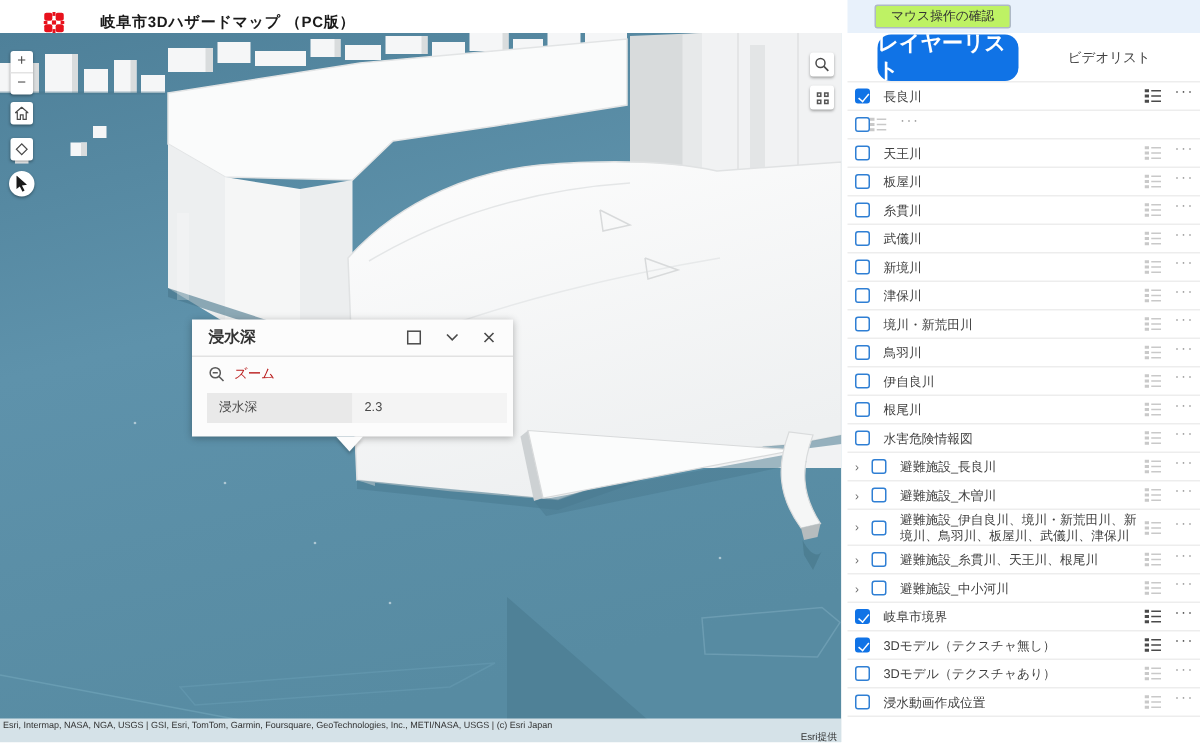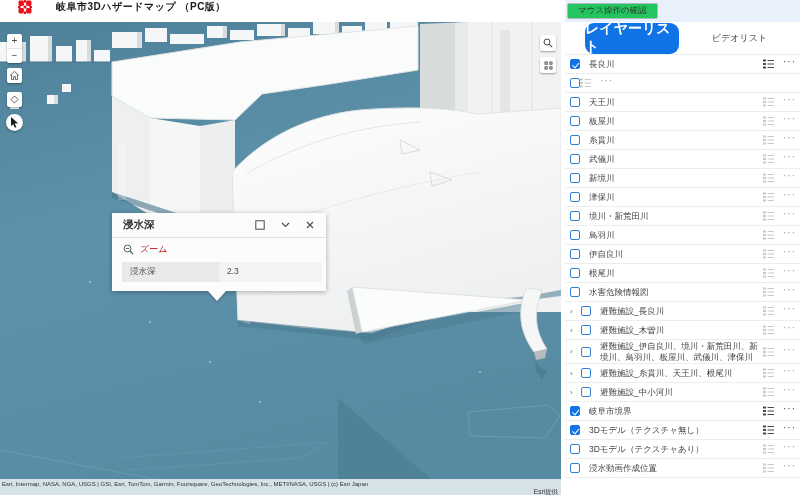--- a/index.html
+++ b/index.html
@@ -1,22 +1,22 @@
 <!DOCTYPE html>
 <html style="--accent: #1073e6; --topbar-bg: #e8f1fb;"><head>
 <meta charset="utf-8">
 <style>
   * { margin:0; padding:0; box-sizing:border-box; }
   html,body { width:800px; height:495px; overflow:hidden; background:#fff;
     font-family:"Liberation Sans","DejaVu Sans",sans-serif; }
   #stage { position:relative; width:800px; height:495px; background:#fff; }
 
   
-  #app-header { position:absolute; left:0; top:0; width:565px; height:22px;
-    background:#fff; display:flex; align-items:flex-start; }
+  #app-header { position:absolute; left:11px; top:0; width:565px; height:22px;
+    background:#fff; display:flex; align-items:flex-end; }
   #logo { width:14px; height:14px; margin-left:18px; }
   #app-title { margin-left:24px; font-size:10px; font-weight:bold; color:#1a1a1a; letter-spacing:.5px; }
 
   
   #map-wrap { position:absolute; left:0; top:22px; width:561px; height:473px; overflow:hidden; }
   #scene { display:block; }
 
   
   .tool { position:absolute; background:#fff; box-shadow:0 1px 2px rgba(0,0,0,.35);
     border-radius:2px; display:flex; align-items:center; justify-content:center;
@@ -31,42 +31,42 @@
   #search-btn { left:540px; top:13px; width:16px; height:16px; }
   #grid-btn   { left:540px; top:35px; width:16px; height:16px; }
 
   
   #attribution { position:absolute; left:0; bottom:0; width:561px; height:16px;
     background:rgba(255,255,255,.75); font-size:6px; color:#323232; line-height:8px; }
   #attr-line1 { padding:1px 0 0 2px; white-space:nowrap; }
   #attr-line2 { text-align:right; padding-right:3px; font-size:6.5px; }
 
   
-  #popup { position:absolute; left:112px; top:191px; width:214px; background:#fcfcfc;
+  #popup { position:absolute; left:128px; top:191px; width:214px; background:#fcfcfc;
     box-shadow:0 1px 5px rgba(0,0,0,.3); }
   #popup-header { height:25px; display:flex; align-items:center; border-bottom:1px solid #e2e2e2; }
   #popup-title { font-size:10.5px; font-weight:bold; color:#323232; margin-left:11px; flex:1; }
   .pop-ic { width:18px; height:18px; display:flex; align-items:center; justify-content:center;
     color:#4a4a4a; cursor:pointer; margin-right:7px; }
   #popup-zoom-row { height:23px; display:flex; align-items:center; color:#b91c1c; cursor:pointer; }
   #popup-zoom-row svg { margin-left:11px; }
   #popup-zoom-label { font-size:9px; margin-left:6px; }
   #popup-table { display:flex; margin:1px 4px 9px 10px; }
   #popup-field-label { width:97px; background:#e9e9e9; font-size:8.5px; color:#4a4a4a;
     padding:4px 0 4px 8px; }
   #popup-field-value { flex:1; background:#f4f4f4; font-size:8.5px; color:#4a4a4a;
     padding:4px 0 4px 8px; }
   #popup-tail { position:absolute; left:96px; top:100%; width:0; height:0;
     border-left:9px solid transparent; border-right:9px solid transparent;
     border-top:10px solid #fcfcfc; filter:drop-shadow(0 2px 1px rgba(0,0,0,.18)); }
 
   
   #sidebar { position:absolute; left:565px; top:0; width:235px; height:495px; background:#fff; }
   #sidebar-top { height:22px; background:var(--topbar-bg,#e8f1fb); display:flex; align-items:center; }
-  #mouse-help-btn { margin-left:2px; height:16px; padding:0 10px; background:#22c55e;
+  #mouse-help-btn { margin-left:18px; height:16px; padding:0 10px; background:#bef264;
     border:1px solid #aeb9c6; border-radius:2px; font-size:8.5px; color:#333; cursor:pointer;
     font-family:inherit; }
   #tabs { height:32px; display:flex; align-items:center; }
   #tab-layer { margin-left:20px; width:94px; height:31px; border-radius:9px;
     background:var(--accent,#1073e6); color:#fff; font-size:14px; font-weight:bold;
     display:flex; align-items:center; justify-content:center; cursor:pointer; }
   #tab-video { flex:1; text-align:center; font-size:9px; color:#404040; cursor:pointer; }
 
   #layer-list { position:absolute; left:0; top:54px; width:235px; border-top:1px solid #ededed; }
   .layer-row { display:flex; align-items:center; min-height:19px; border-bottom:1px solid #ededed;

